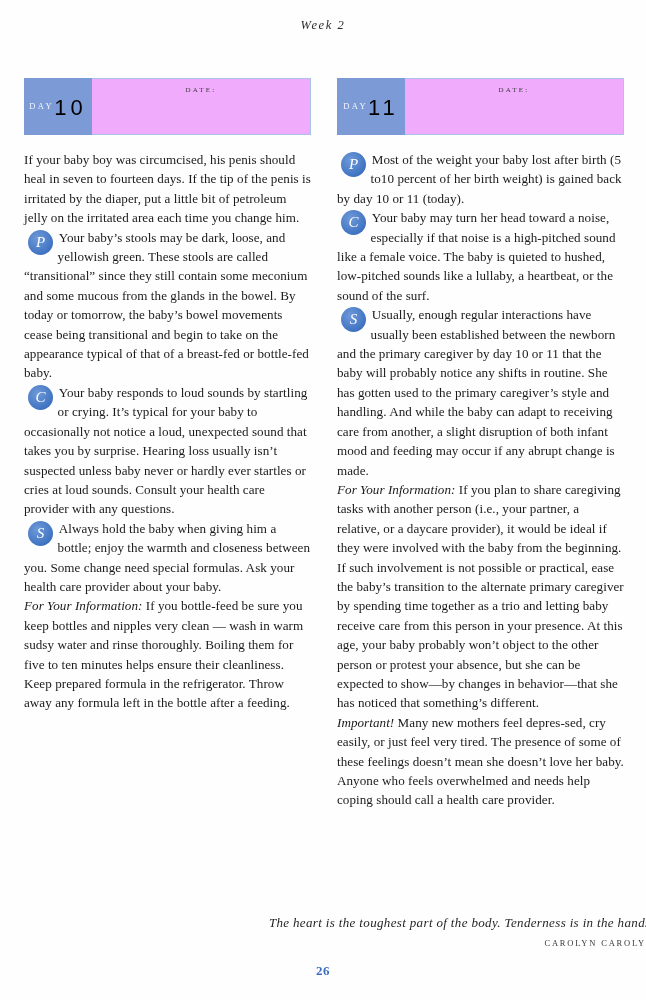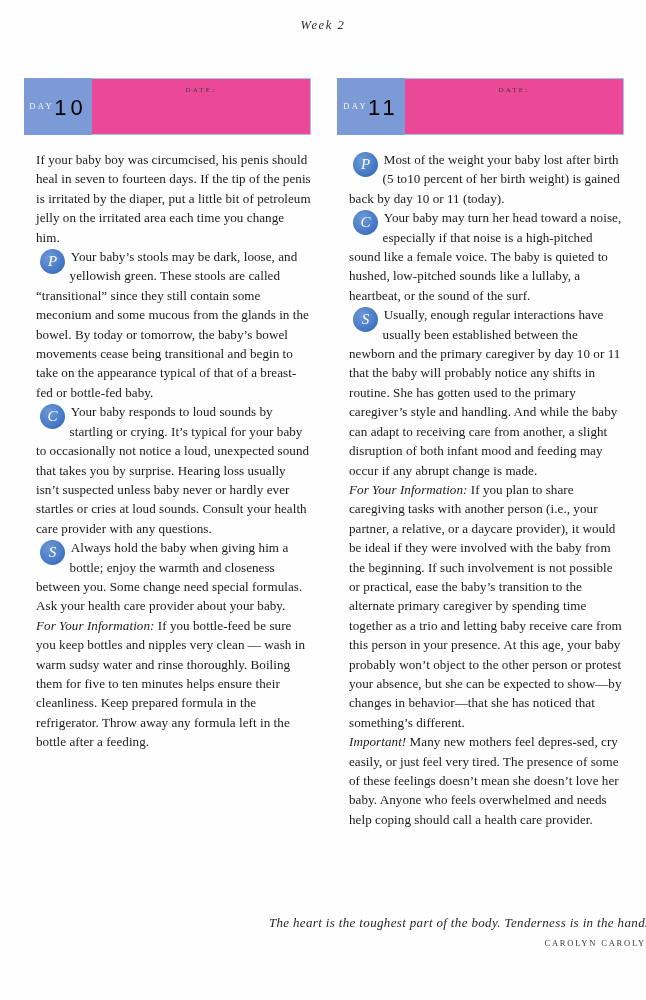--- a/index.html
+++ b/index.html
@@ -78,37 +78,37 @@
     font-size: 22px;
     letter-spacing: 4px;
     line-height: 1;
     color: #000000;
     font-family: Liberation Sans, sans-serif;
   }
   .date-block {
     flex: 1;
     border: 1px solid #a9c2e8;
     border-left: none;
-    background: #ec4899;
+    background: #f0abfc;
     position: relative;
   }
   .date-label {
     position: absolute;
     top: 7px;
     left: 0;
     width: 100%;
     text-align: center;
     font-size: 7px;
     letter-spacing: 2.2px;
     color: #3a3a3a;
   }
 
   
   p.body-text {
-    margin: 0 0 0 12px;
+    margin: 0 0 0 0;
     font-size: 13.1px;
     line-height: 19.4px;
     text-align: left;
     letter-spacing: 0.05px;
   }
   p.body-text + p.body-text {
     margin-top: 0;
   }
   p.gap-before {
     margin-top: 18px;
@@ -231,14 +231,15 @@
 
     </div>
 
   </div>
 
   <div class="quote-block">
     <div class="quote-text">The heart is the toughest part of the body. Tenderness is in the hands.</div>
     <div class="quote-author">CAROLYN CAROLYN</div>
   </div>
 
+  <div class="page-number">26</div>
 
 </div>
 
 </body></html>

